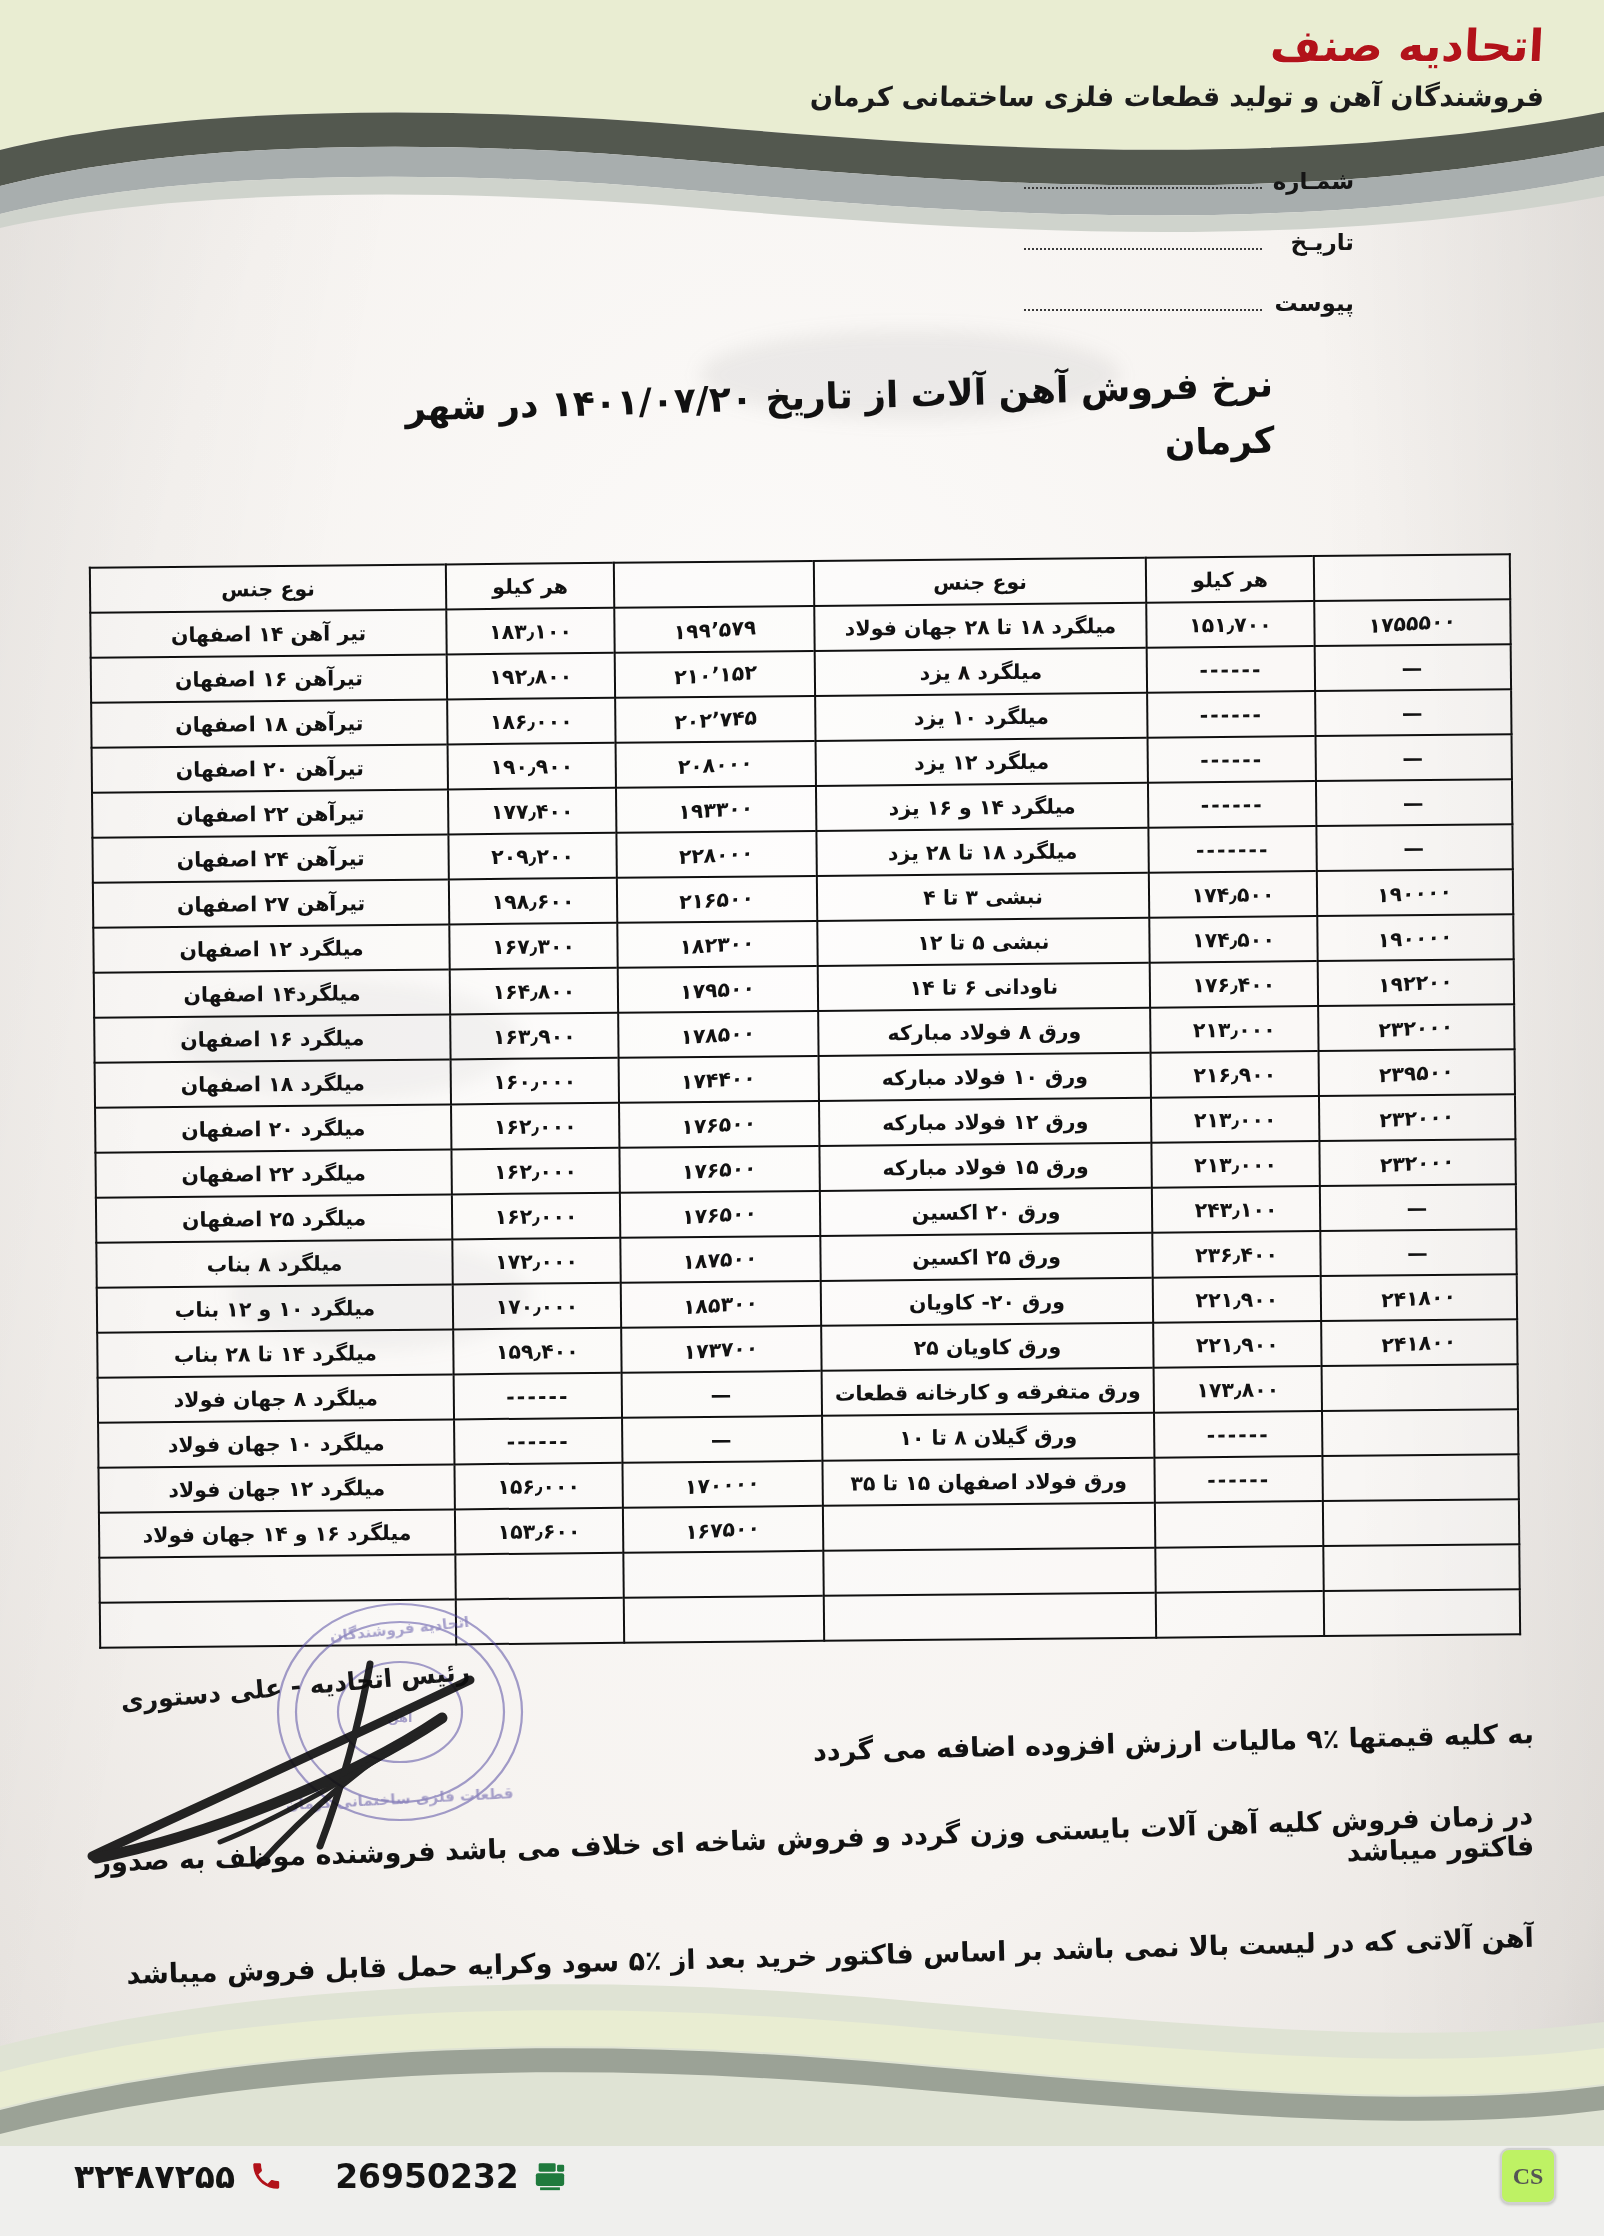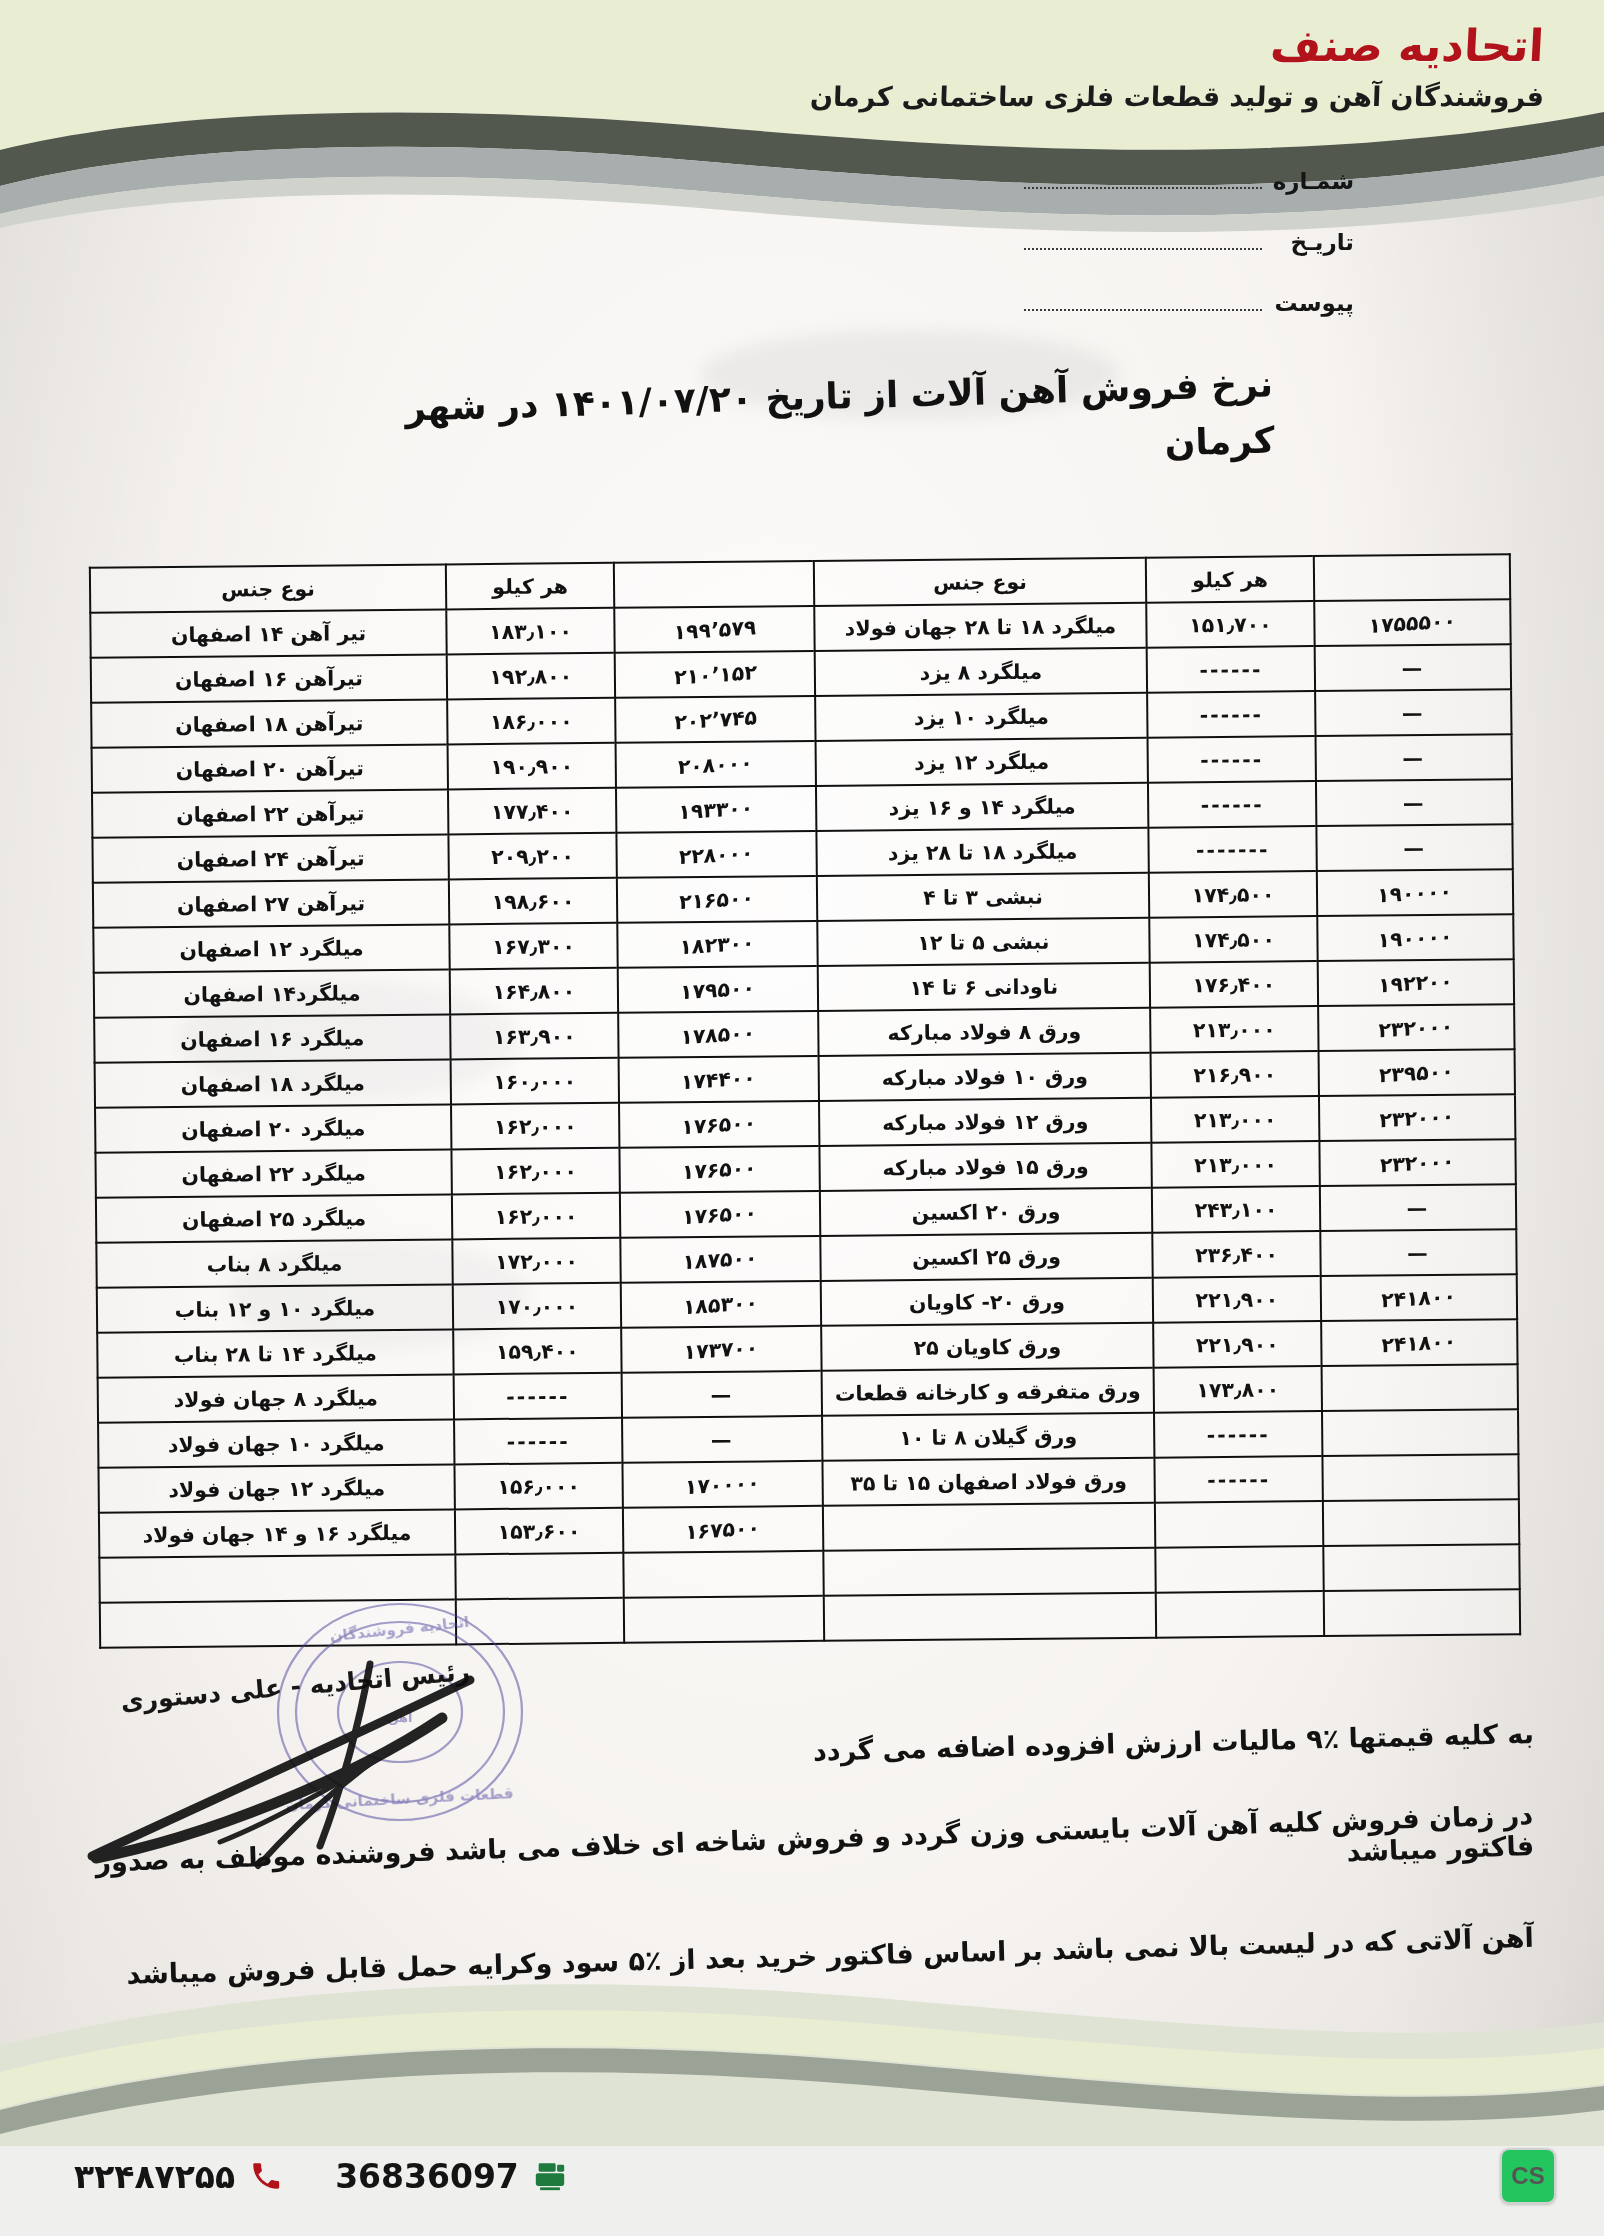--- a/index.html
+++ b/index.html
@@ -104,23 +104,23 @@
   
   .foot-wrap{position:absolute;left:0;bottom:0;width:1604px;height:340px;overflow:hidden;}
   
   .cs-bar{
     position:absolute;left:0;bottom:0;width:1604px;height:120px;
     display:flex;align-items:center;justify-content:space-between;
     padding:0 48px 0 56px;box-sizing:border-box;
   }
   .cs-left{display:flex;align-items:center;gap:20px;}
   .cs-logo{
-    width:52px;height:52px;border-radius:9px;background:#22c55e;
+    width:52px;height:52px;border-radius:9px;background:#bef264;
     border:2px solid #d0d0d0;display:flex;align-items:center;justify-content:center;
-    font-size:24px;font-weight:bold;color:#555;font-family:Liberation Sans, sans-serif;
+    font-size:24px;font-weight:bold;color:#555;font-family:Liberation Serif, serif;
     box-shadow:0 1px 3px rgba(0,0,0,.2);
   }
   .cs-text{
     font-size:40px;color:#8c8c8c;font-family:"Liberation Sans", sans-serif;
     letter-spacing:0.5px;
   }
   .cs-right{display:flex;align-items:center;gap:34px;}
   .phone-item{display:flex;align-items:center;gap:14px;margin-left:18px;}
   .phone-num{font-size:33px;font-weight:bold;color:#141414;
     font-family:"DejaVu Sans", sans-serif;}
@@ -429,21 +429,21 @@
     <div class="cs-right">
       <div class="phone-item">
         <span class="ico">
           <svg width="34" height="34" viewBox="0 0 24 24" fill="#1f7a3d">
             <rect x="4" y="3" width="12" height="6" rx="1"></rect>
             <rect x="2" y="10" width="20" height="9" rx="1.5"></rect>
             <rect x="17" y="4" width="5" height="5" rx="1"></rect>
             <rect x="5" y="20" width="14" height="2" fill="#1f7a3d"></rect>
           </svg>
         </span>
-        <span class="phone-num">36836097</span>
+        <span class="phone-num">26950232</span>
       </div>
       <div class="phone-item">
         <span class="ico">
           <svg width="34" height="34" viewBox="0 0 24 24" fill="#b2121a">
             <path d="M6.6 10.8c1.4 2.8 3.8 5.2 6.6 6.6l2.2-2.2c.3-.3.7-.4 1.1-.3 1.2.4 2.5.6 3.8.6.6 0 1 .4 1 1V20c0 .6-.4 1-1 1C10.6 21 3 13.4 3 4c0-.6.4-1 1-1h3.5c.6 0 1 .4 1 1 0 1.3.2 2.6.6 3.8.1.4 0 .8-.3 1.1l-2.2 2z"></path>
           </svg>
         </span>
         <span class="phone-num">۳۲۴۸۷۲۵۵</span>
       </div>
     </div>

